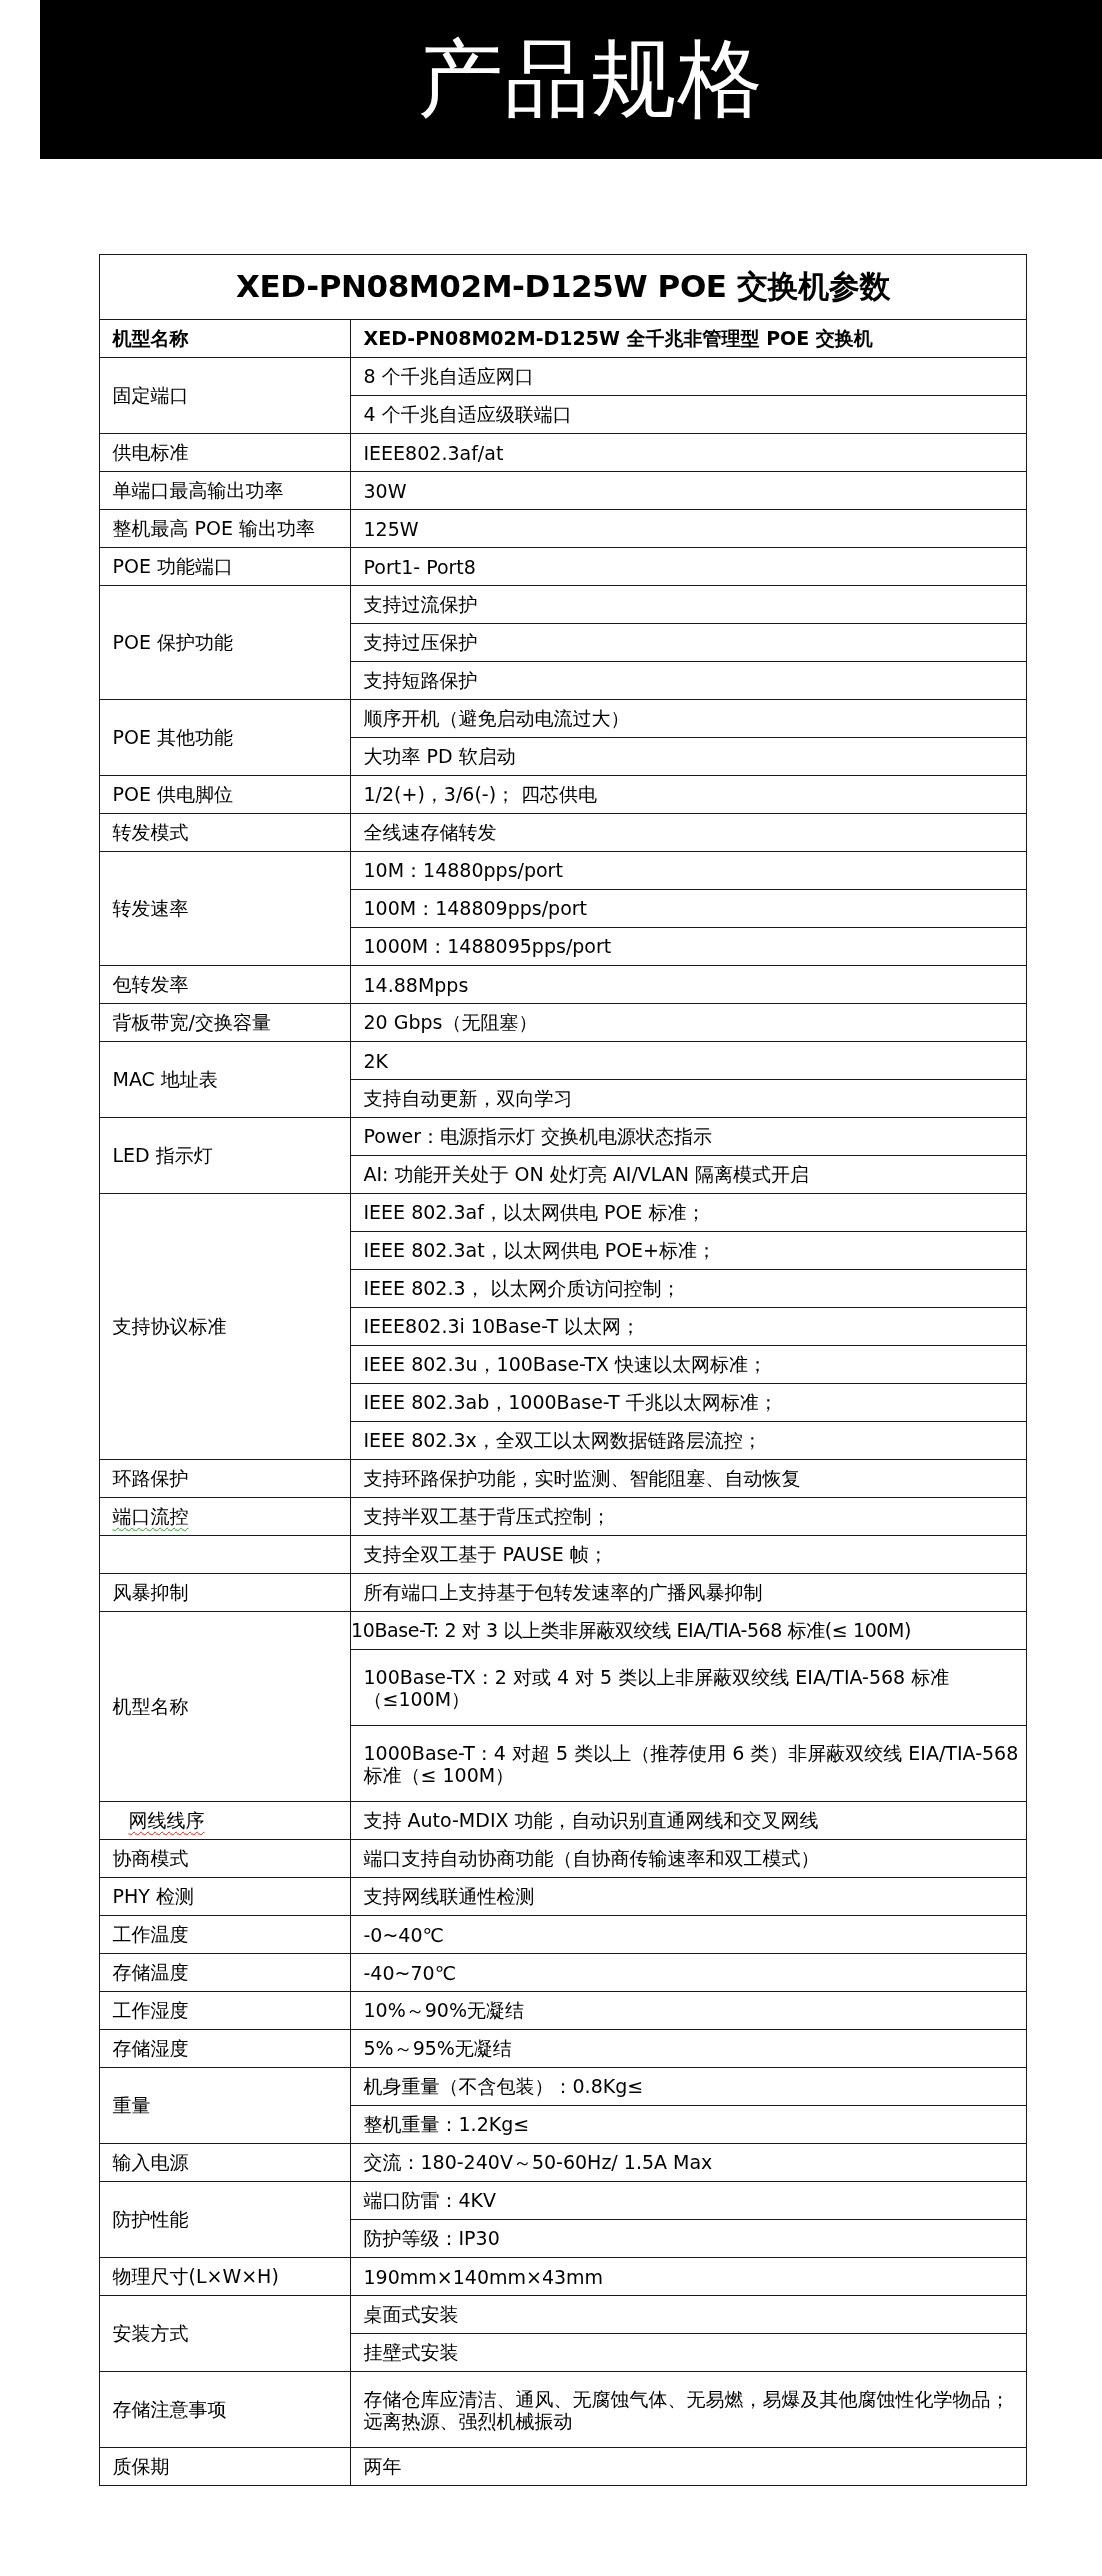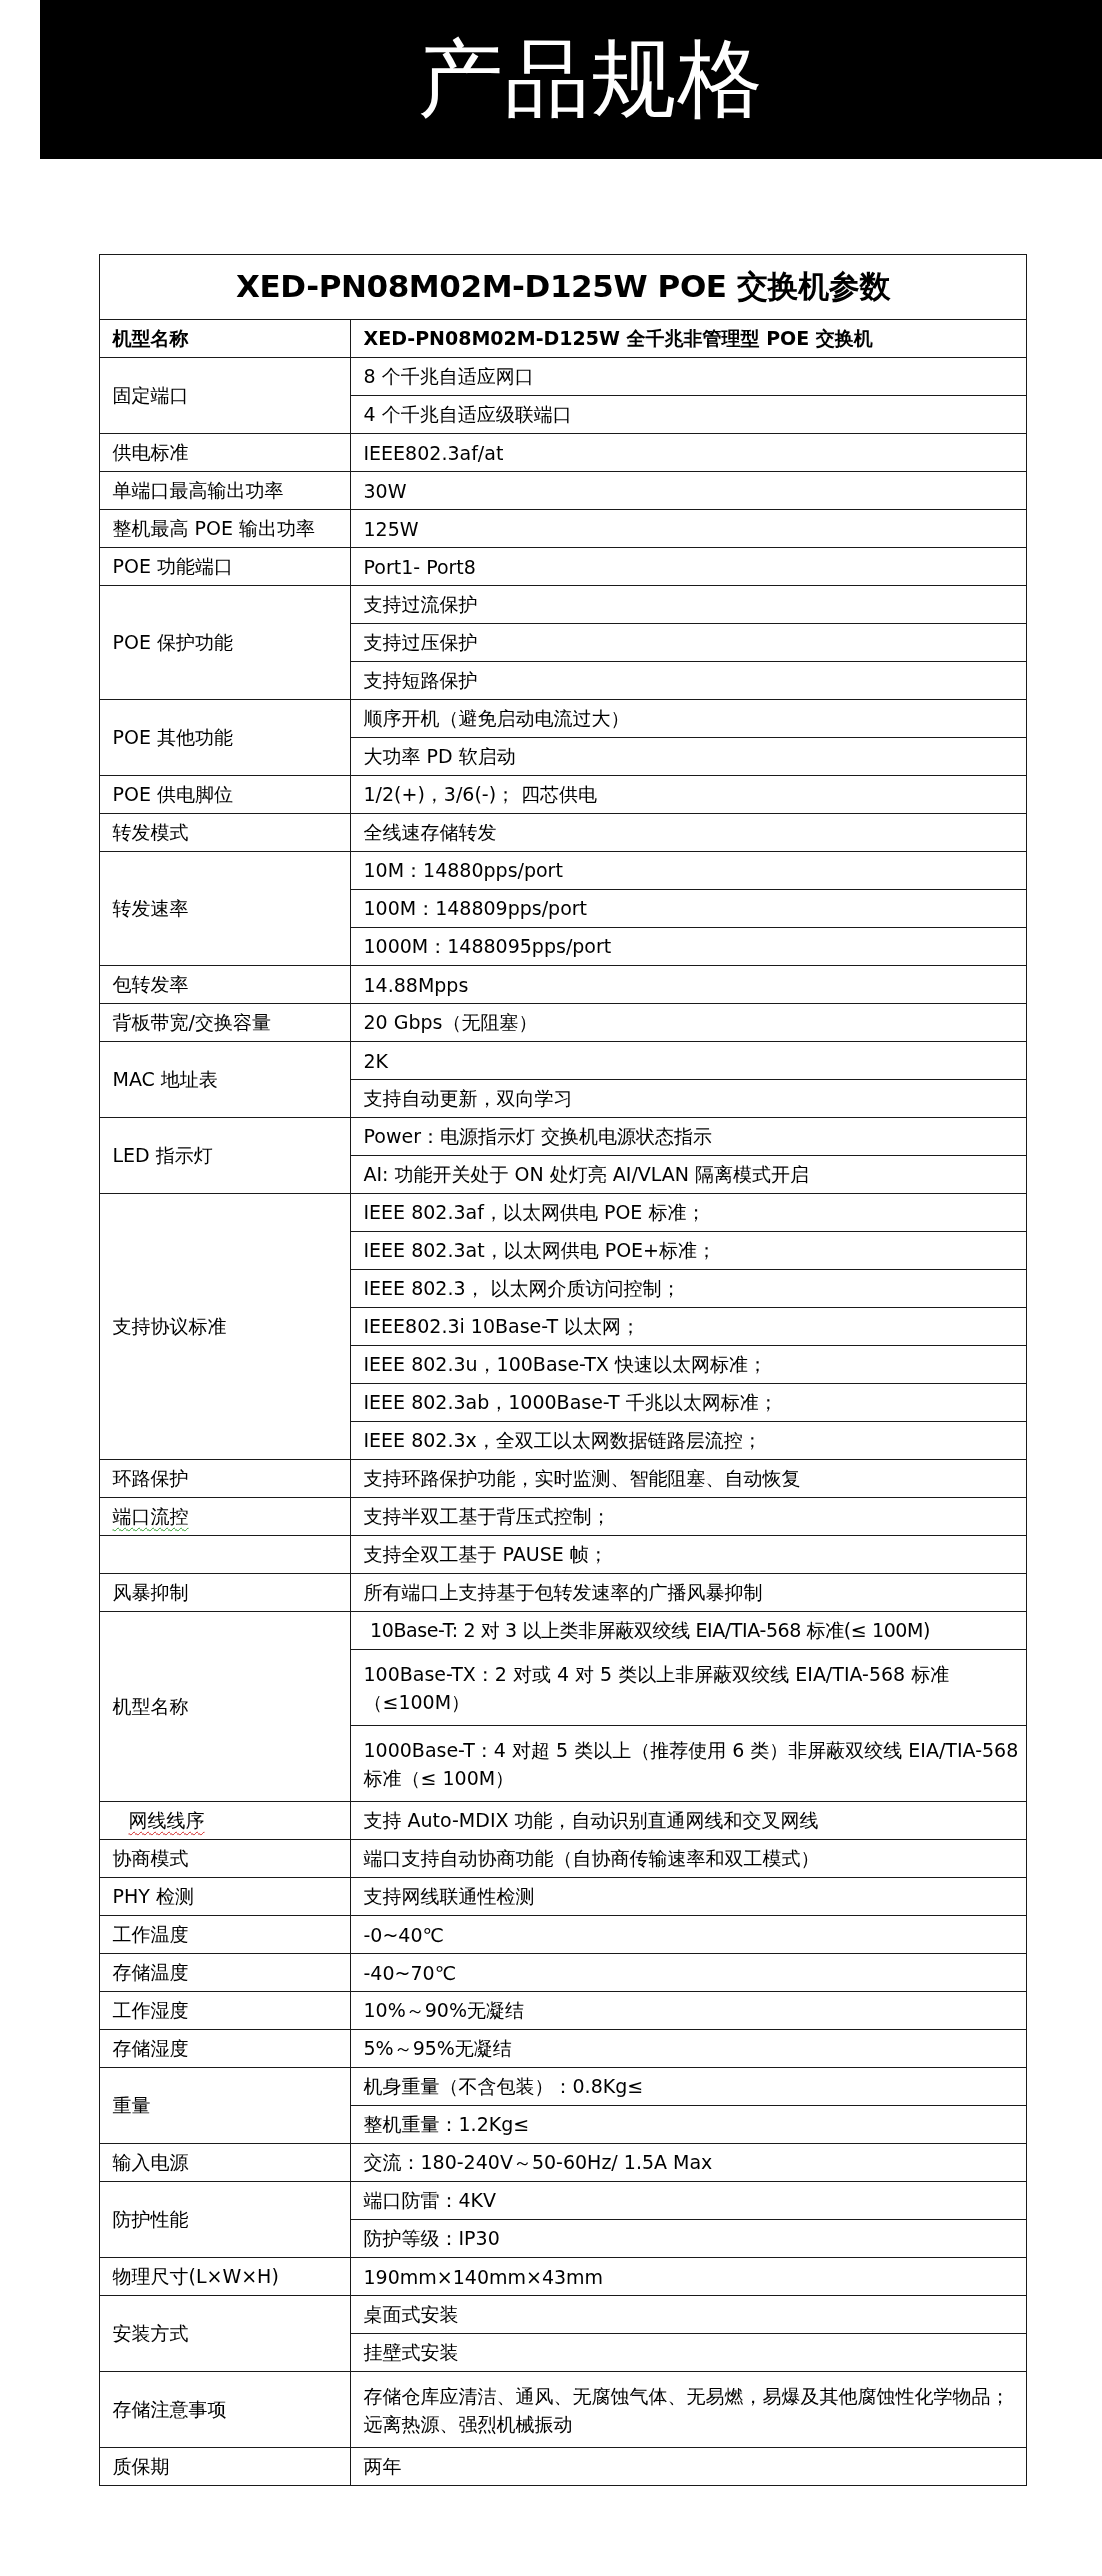--- a/index.html
+++ b/index.html
@@ -7,21 +7,21 @@
          font-family: "DejaVu Sans", "Liberation Sans", sans-serif; color: #000; }
   .banner { position: absolute; left: 0; top: 0; width: 1102px; height: 159px; background: #000;
             display: flex; align-items: center; justify-content: center; margin-left: 40px; }
   .banner-title { color: #fff; font-size: 85px; letter-spacing: 1.5px; font-weight: normal; line-height: 1; margin-top: -2.9px; }
   .spec-table { position: absolute; left: 99px; top: 254px; width: 927px; border-collapse: collapse; table-layout: fixed; }
   .spec-table td { border: 1.8px solid #1a1a1a; padding: 0 0 0 12.5px; height: 38px; box-sizing: border-box;
                    font-size: 19px; vertical-align: middle; white-space: nowrap; overflow: hidden; }
   .spec-table td.title-cell { height: 65px; text-align: center; font-size: 31px; font-weight: bold; padding: 0; letter-spacing: -0.4px; }
   .spec-table td.label { width: 251px; }
   .spec-table td.bold { font-weight: bold; }
-  .spec-table td.wrap { white-space: normal; line-height: 28px; padding-right: 7.3px; }
+  .spec-table td.wrap { white-space: normal; line-height: 22px; padding-right: 7.3px; }
   .squig-green { text-decoration: underline wavy #2a9d2a; text-underline-offset: 3.7px; text-decoration-thickness: 0.7px; }
   .squig-red { text-decoration: underline wavy #d02020; text-underline-offset: 3.7px; text-decoration-thickness: 0.7px; margin-left: 16px; }
 </style>
 </head>
 <body>
 
 <div class="banner">
   <div class="banner-title">产品规格</div>
 </div>
 
@@ -151,21 +151,21 @@
     <tr>
         <td class="label"></td>
         <td>支持全双工基于 PAUSE 帧；</td>
       </tr>
     <tr>
         <td class="label">风暴抑制</td>
         <td>所有端口上支持基于包转发速率的广播风暴抑制</td>
       </tr>
     <tr>
         <td class="label" rowspan="3">机型名称</td>
-        <td style="padding-left:19px;letter-spacing:-0.4px;">10Base-T: 2 对 3 以上类非屏蔽双绞线 EIA/TIA-568 标准(≤ 100M)</td>
+        <td style="padding-left:0;letter-spacing:-0.4px;">10Base-T: 2 对 3 以上类非屏蔽双绞线 EIA/TIA-568 标准(≤ 100M)</td>
       </tr>
     <tr>
         <td class="wrap" style="height:76px">100Base-TX：2 对或 4 对 5 类以上非屏蔽双绞线 EIA/TIA-568 标准（≤100M）</td>
       </tr>
     <tr>
         <td class="wrap" style="height:76px">1000Base-T：4 对超 5 类以上（推荐使用 6 类）非屏蔽双绞线 EIA/TIA-568 标准（≤ 100M）</td>
       </tr>
     <tr>
         <td class="label"><span class="squig-red">网线线序</span></td>
         <td>支持 Auto-MDIX 功能，自动识别直通网线和交叉网线</td>

